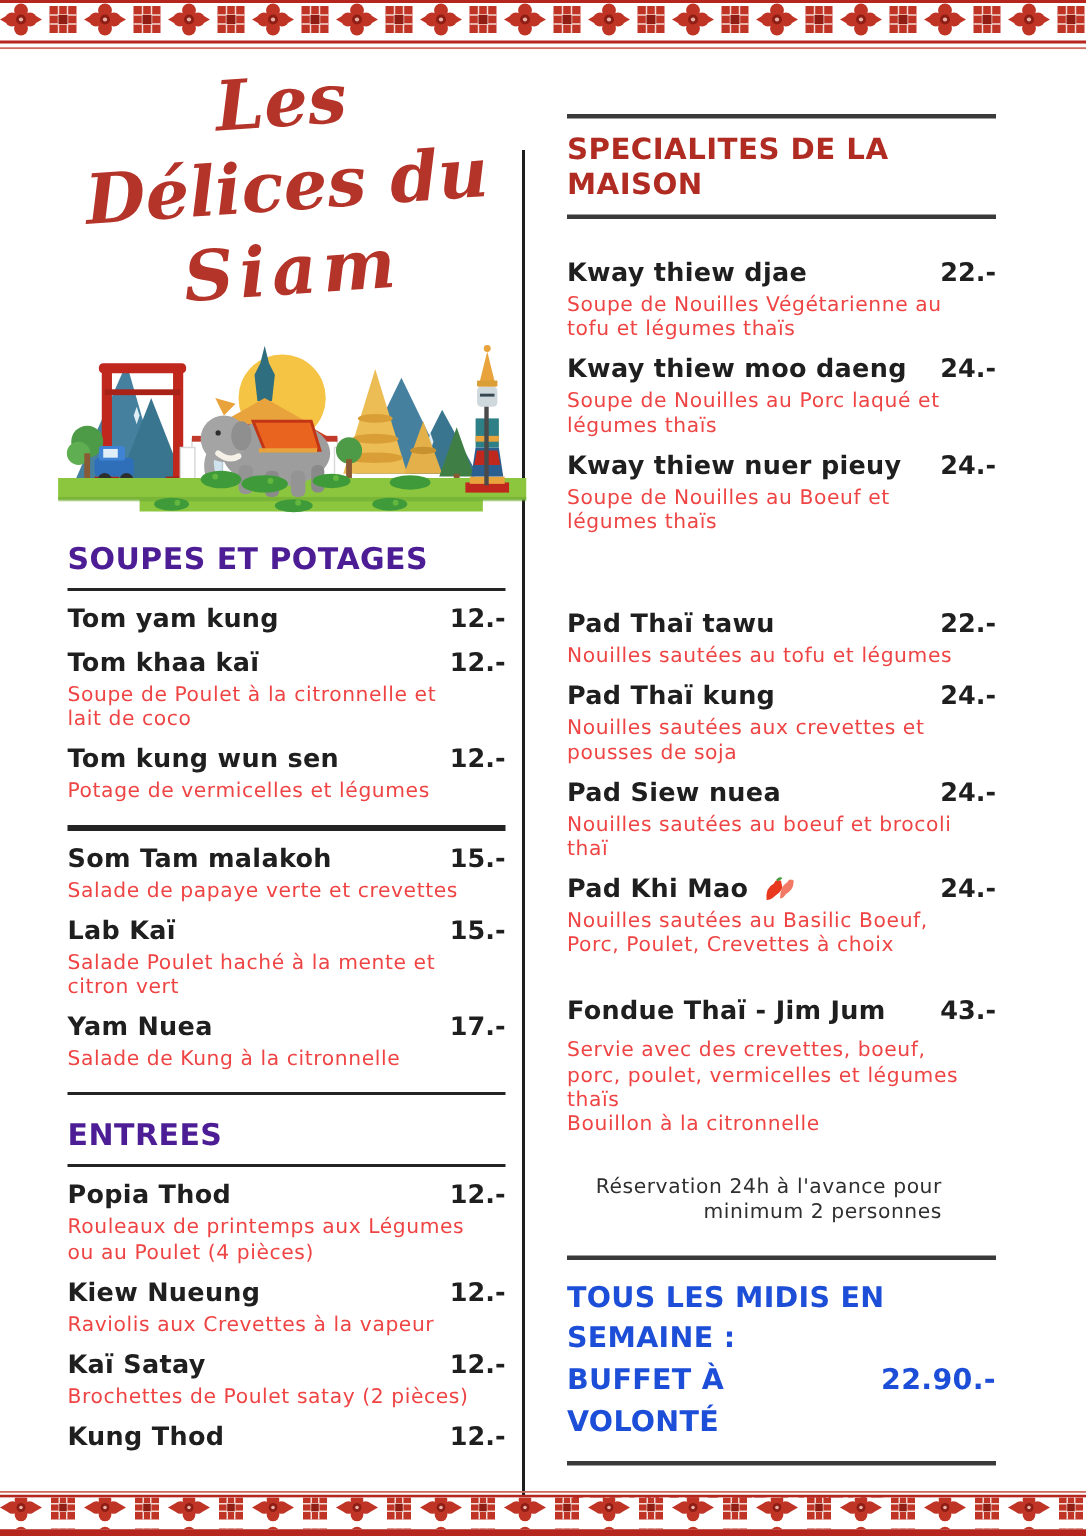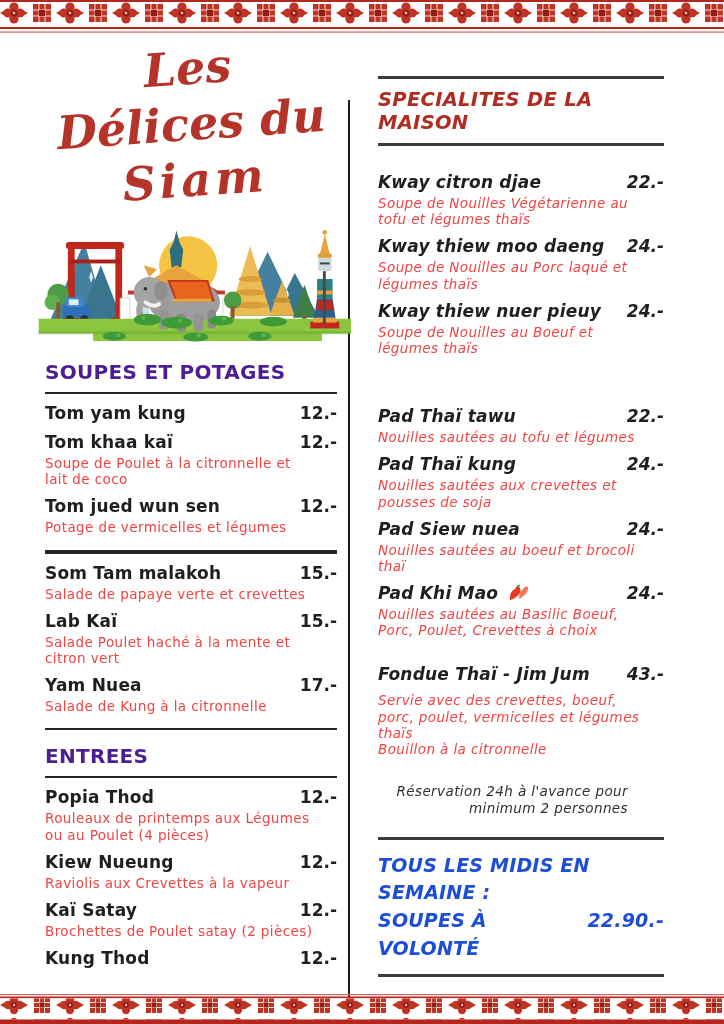--- a/index.html
+++ b/index.html
@@ -4,21 +4,21 @@
 <style>
   html,body{margin:0;padding:0;background:#fff;}
   .page{position:relative;width:724px;height:1024px;background:#fff;overflow:hidden;
         font-family:"DejaVu Sans","Liberation Sans",sans-serif;color:#1f1f1f;}
   
   .border-top{position:absolute;top:0;left:0;}
   .border-bottom{position:absolute;bottom:0;left:0;}
   
   .divider{position:absolute;left:348px;top:100px;height:897px;width:2px;background:#1d1d1d;}
   .left-col{position:absolute;left:45px;top:36px;width:292px;}
-  .right-col{position:absolute;left:378px;top:36px;width:286px;font-style:italic;}
+  .right-col{position:absolute;left:378px;top:36px;width:286px;}
   
   .script-title{height:168px;padding-top:4px;text-align:center;
     font-family:"DejaVu Serif","Liberation Serif",serif;font-style:italic;font-weight:600;
     color:#b5342a;font-size:46px;line-height:56px;transform:rotate(-4deg);}
   .script-title .t3{letter-spacing:4px;}
   
   .illus{margin:0 0 0 -14px;display:block;}
   
   .rule{border:none;border-top:2px solid #242424;margin:0;}
   .rule.thick{border-top-width:3px;border-top-color:#3a3a3a;}
@@ -201,21 +201,21 @@
       </div>
       <div class="item">
         <div class="item-line">
             <span class="item-name">Tom khaa kaï</span>
             <span class="item-price">12.-</span>
           </div>
         <div class="item-desc">Soupe de Poulet à la citronnelle et lait de coco</div>
       </div>
       <div class="item">
         <div class="item-line">
-            <span class="item-name">Tom jued wun sen</span>
+            <span class="item-name">Tom kung wun sen</span>
             <span class="item-price">12.-</span>
           </div>
         <div class="item-desc">Potage de vermicelles et légumes</div>
       </div>
       <hr class="rule end-rule">
     </div>
 
     <div>
       <hr class="rule">
       <div class="item">
@@ -281,21 +281,21 @@
 
     <div class="rc-headwrap">
       <hr class="rule thick">
       <div class="rc-heading">SPECIALITES DE LA MAISON</div>
       <hr class="rule thick">
     </div>
 
     <div class="gap-lg">
       <div class="item">
         <div class="item-line">
-            <span class="item-name">Kway citron djae</span>
+            <span class="item-name">Kway thiew djae</span>
             <span class="item-price">22.-</span>
           </div>
         <div class="item-desc">Soupe de Nouilles Végétarienne au tofu et légumes thaïs</div>
       </div>
       <div class="item">
         <div class="item-line">
             <span class="item-name">Kway thiew moo daeng</span>
             <span class="item-price">24.-</span>
           </div>
         <div class="item-desc">Soupe de Nouilles au Porc laqué et légumes thaïs</div>
@@ -357,21 +357,21 @@
         <div class="item-desc" style="margin-top:0">Bouillon à la citronnelle</div>
       </div>
     </div>
 
     <div class="note">Réservation 24h à l'avance pour minimum 2 personnes</div>
 
     <hr class="rule thick" style="margin-top:20px">
     <div class="buffet">
       <div>TOUS LES MIDIS EN SEMAINE :</div>
       <div class="buffet-line2">
-        <span>SOUPES À VOLONTÉ</span>
+        <span>BUFFET À VOLONTÉ</span>
         <span>22.90.-</span>
       </div>
     </div>
     <hr class="rule thick">
 
     <div class="traiteur-head">SERVICES TRAITEUR</div>
 
   </div>
 
   <svg class="border-bottom" width="724" height="30">

